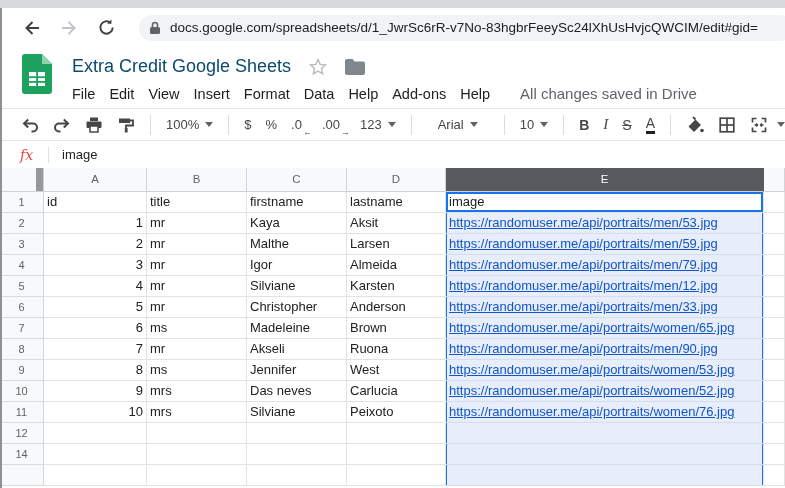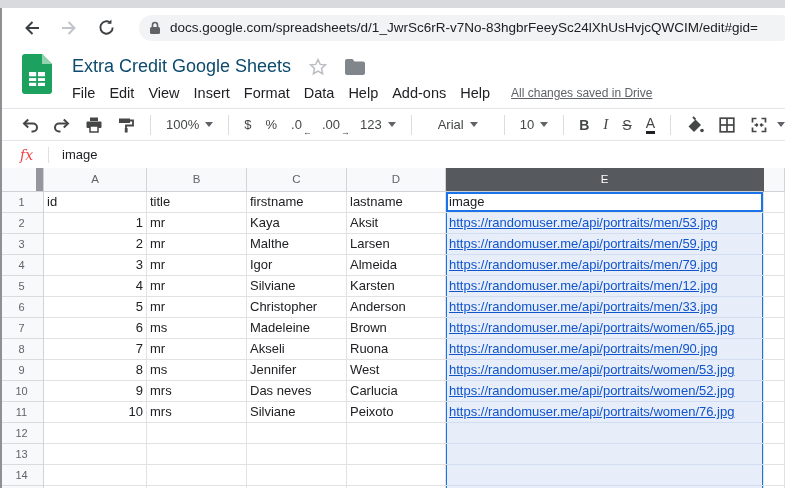--- a/index.html
+++ b/index.html
@@ -14,21 +14,21 @@
     display:flex;align-items:center;padding:0 10px;margin-left:6px;margin-right:-8px;}
   .url-text{font-size:13.5px;color:#202124;white-space:nowrap;overflow:hidden;margin-left:9px;}
   
   .sheet-header{position:absolute;top:41px;left:0;right:0;height:67px;background:#fff;}
   .sheets-logo{position:absolute;left:22px;top:13px;width:30px;height:40px;}
   .title-row{position:absolute;left:72px;top:15px;display:flex;align-items:center;}
   .doc-title{font-size:18px;color:#0c4a6e;white-space:nowrap;}
   .title-ic{margin-left:17px;display:flex;align-items:center;}
   .menu-row{position:absolute;left:65px;top:44px;display:flex;align-items:center;font-size:14.5px;color:#202124;}
   .menu-item{padding:0 7px;cursor:default;}
-  .save-status{margin-left:14px;font-size:12px;color:#5f6368;text-decoration:underline;white-space:nowrap;}
+  .save-status{margin-left:23px;font-size:15px;color:#5f6368;white-space:nowrap;}
   
   .toolbar{position:absolute;top:108px;left:0;right:0;height:32px;background:#fff;
     border-top:1px solid #e3e5e8;display:flex;align-items:center;padding-left:14px;box-sizing:border-box;color:#444746;}
   .tb-ic{width:18px;height:18px;margin:0 7px;display:flex;align-items:center;justify-content:center;flex:0 0 auto;}
   .tb-txt{font-size:13px;color:#444746;margin:0 7px;display:flex;align-items:center;white-space:nowrap;justify-content:flex-end;}
   .tb-sep{width:1px;height:20px;background:#dadce0;margin:0 8px;flex:0 0 auto;}
   .caret{width:0;height:0;border-left:4px solid transparent;border-right:4px solid transparent;
     border-top:5px solid #5f6368;margin-left:6px;display:inline-block;}
   .dec{position:relative;padding-right:6px;}
   .dec .mini{position:absolute;right:-4px;bottom:-5px;font-size:9px;color:#444746;}
@@ -349,29 +349,20 @@
       <div class="g-row">
         <div class="row-h">12</div>
         <div class="cell num"></div>
         <div class="cell"></div>
         <div class="cell"></div>
         <div class="cell"></div>
         <div class="cell tint"></div>
         <div class="cell"></div>
       </div>
       <div class="g-row">
-        <div class="row-h">13</div>
-        <div class="cell num"></div>
-        <div class="cell"></div>
-        <div class="cell"></div>
-        <div class="cell"></div>
-        <div class="cell tint"></div>
-        <div class="cell"></div>
-      </div>
-      <div class="g-row">
         <div class="row-h">14</div>
         <div class="cell num"></div>
         <div class="cell"></div>
         <div class="cell"></div>
         <div class="cell"></div>
         <div class="cell tint"></div>
         <div class="cell"></div>
       </div>
       <div class="g-row">
         <div class="row-h"></div>

